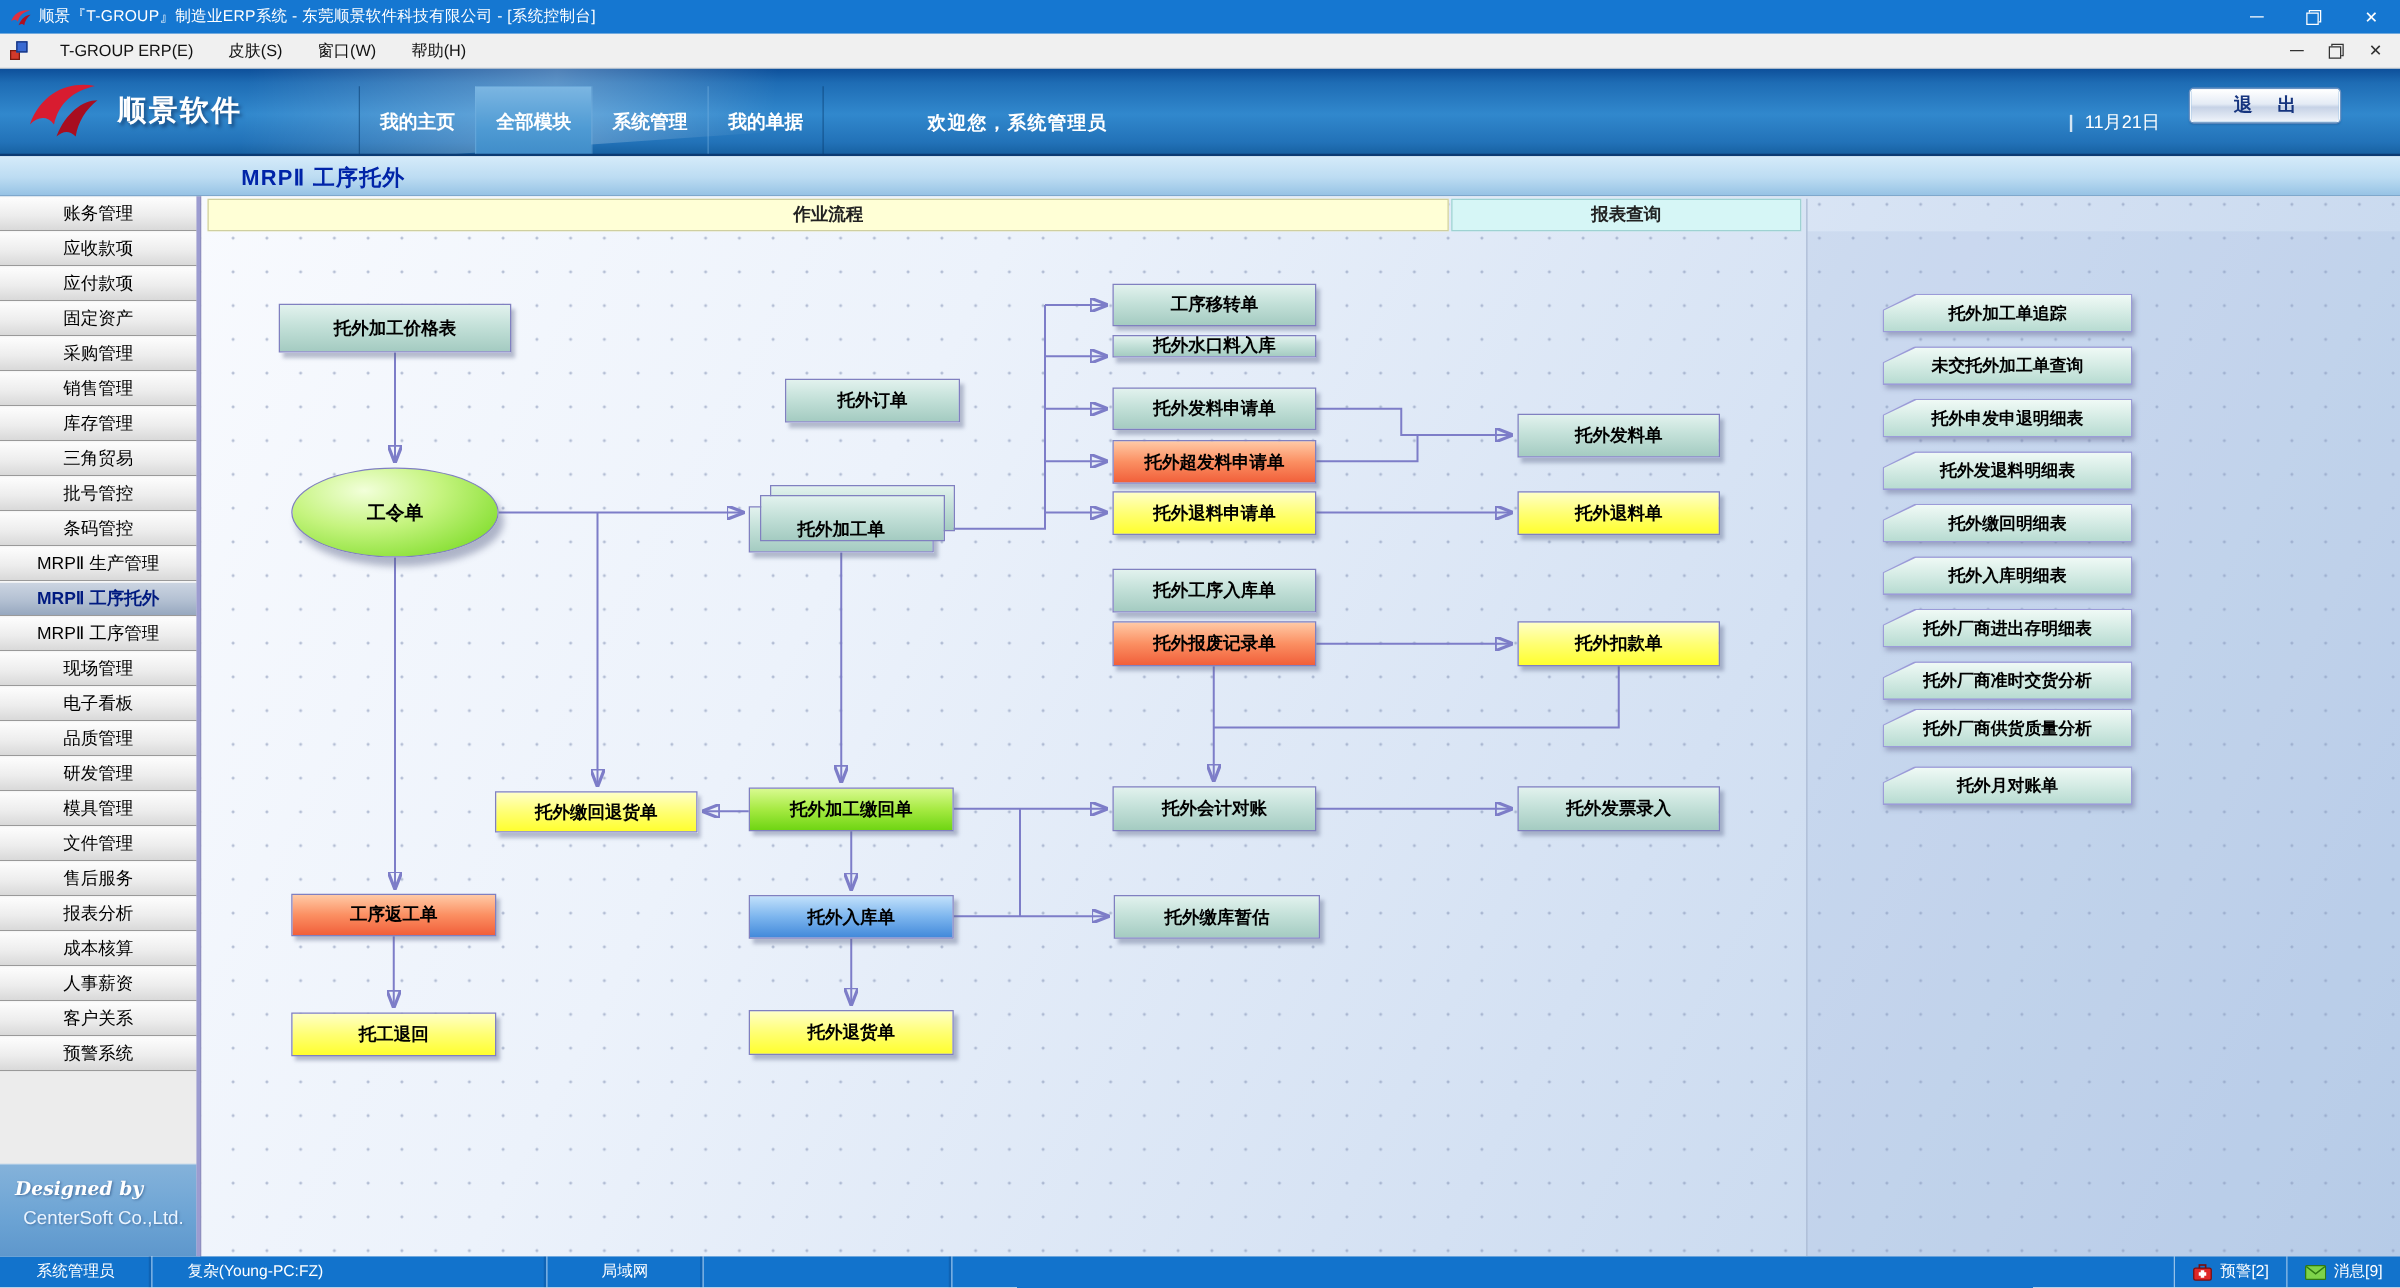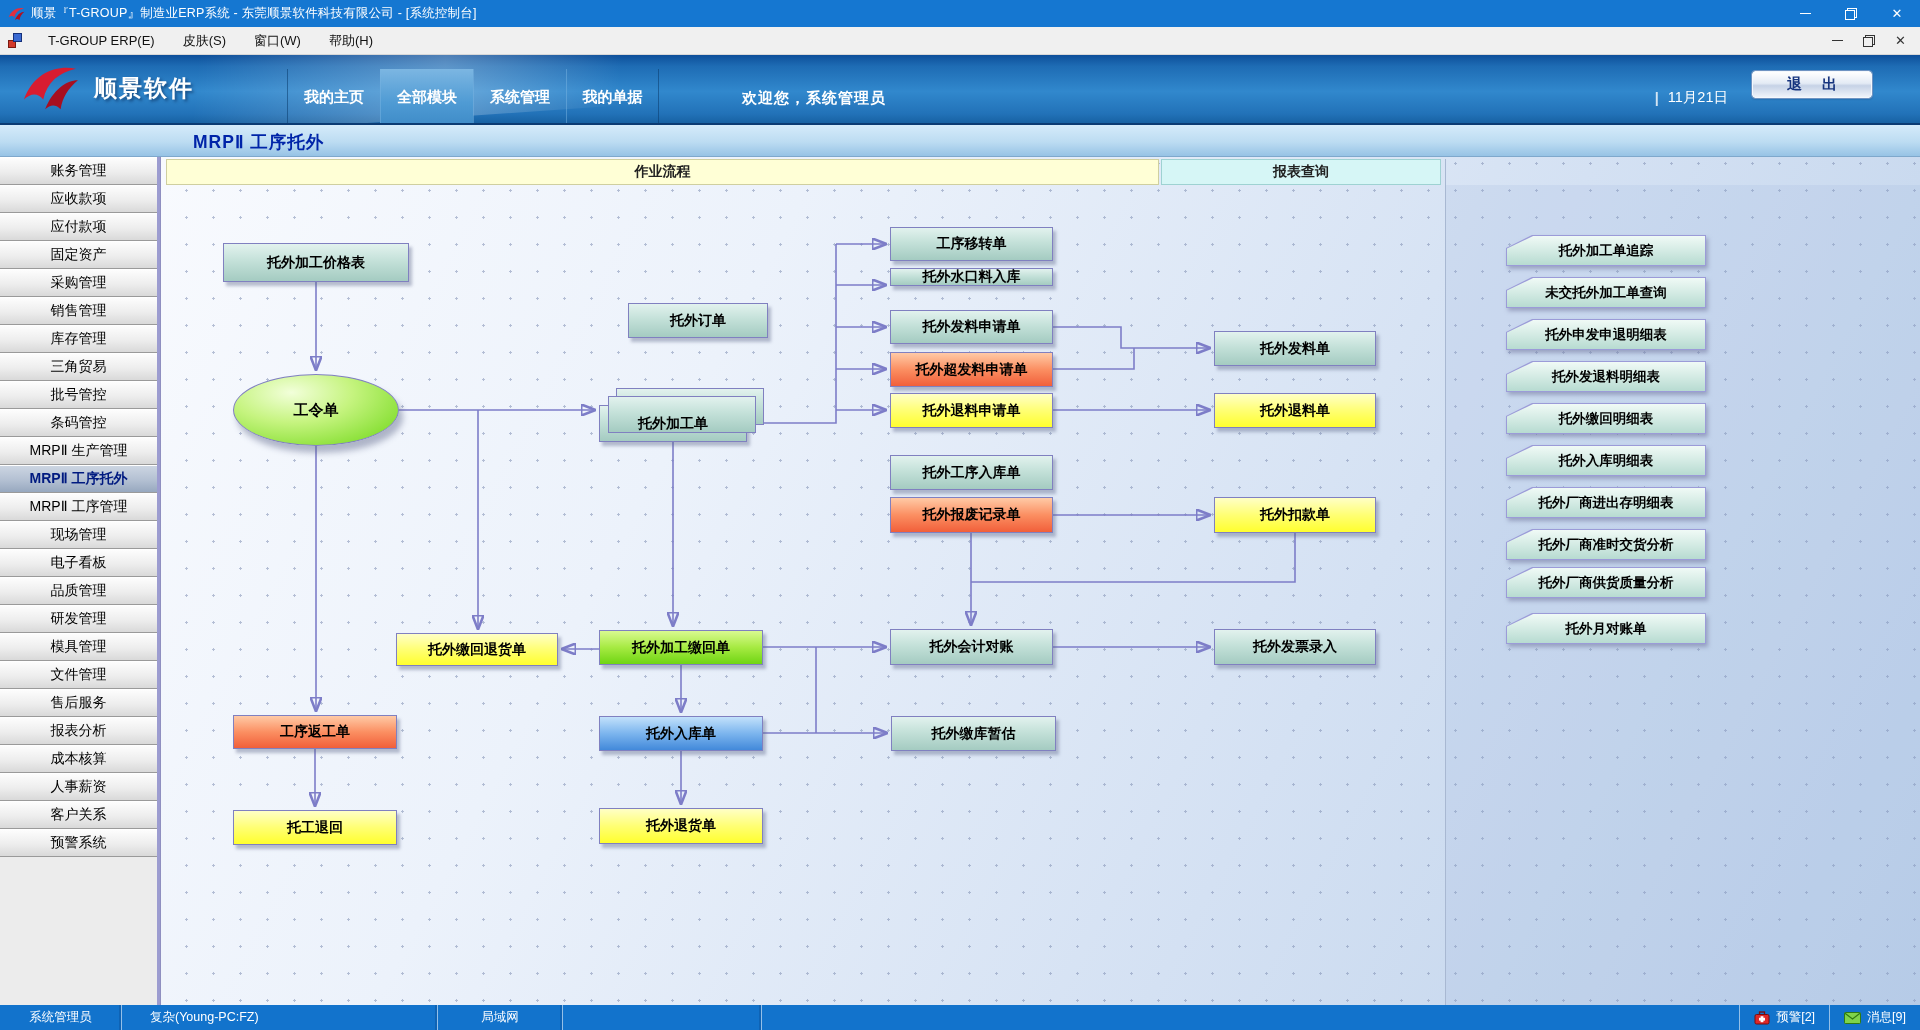--- a/index.html
+++ b/index.html
@@ -221,20 +221,24 @@
           <div class="sidebar-item">模具管理</div>
           <div class="sidebar-item">文件管理</div>
           <div class="sidebar-item">售后服务</div>
           <div class="sidebar-item">报表分析</div>
           <div class="sidebar-item">成本核算</div>
           <div class="sidebar-item">人事薪资</div>
           <div class="sidebar-item">客户关系</div>
           <div class="sidebar-item">预警系统</div>
         </div>
       <div class="sidebar-filler"></div>
+      <div class="sidebar-footer">
+        <div class="sf-line1">Designed by</div>
+        <div class="sf-line2">CenterSoft Co.,Ltd.</div>
+      </div>
     </div>
 
     <div class="flow-area">
       <div class="section-bar bar-yellow">作业流程</div>
       <div class="section-bar bar-cyan">报表查询</div>
       <div class="v-split"></div>
       <div class="right-zone"></div>
 
       <svg id="connectors">
         <defs>

